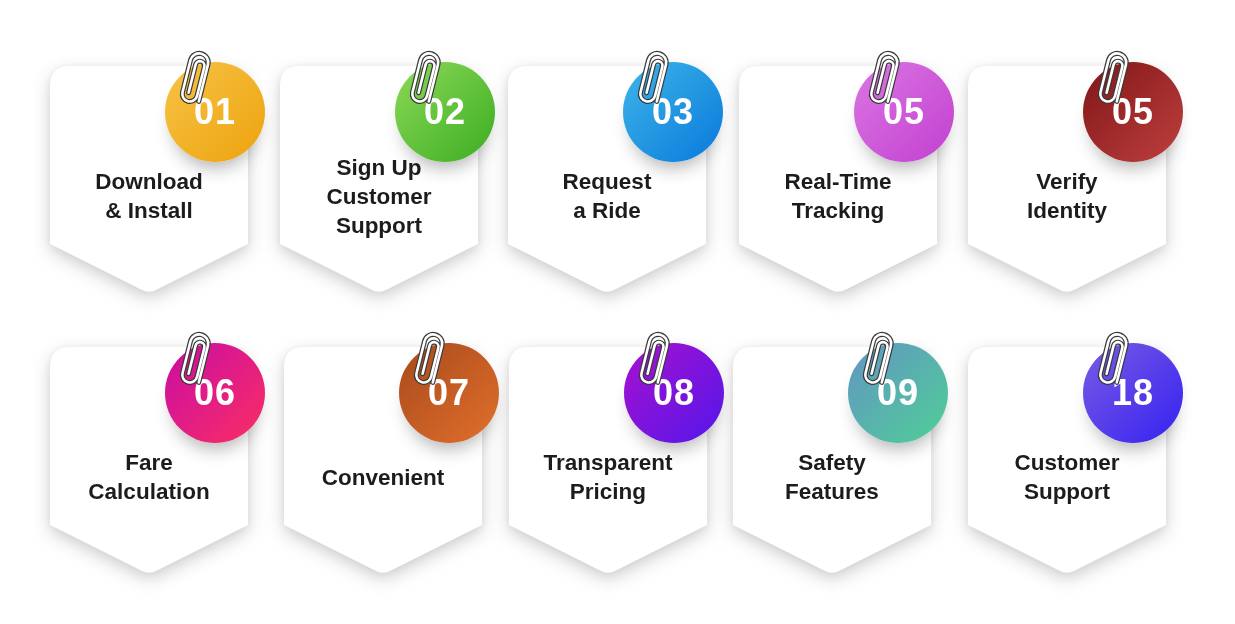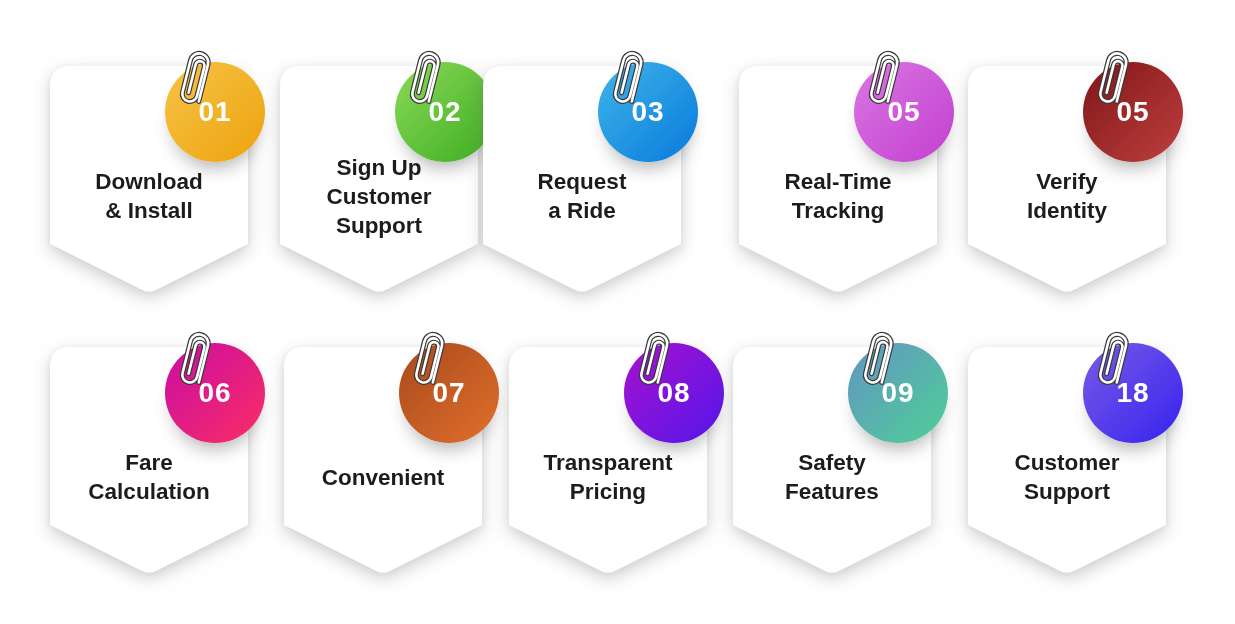--- a/index.html
+++ b/index.html
@@ -30,21 +30,21 @@
     left: 115px; top: -4px;
     width: 100px; height: 100px;
     border-radius: 50%;
     box-shadow: 0 14px 18px -8px rgba(0,0,0,0.30);
     display: flex;
     align-items: center;
     justify-content: center;
   }
   .badge .num {
     color: #ffffff;
-    font-size: 28px;
+    font-size: 36px;
     font-weight: 700;
     letter-spacing: 1px;
     line-height: 1;
     text-align: right;
   }
   .paperclip {
     position: absolute;
     left: 130px; top: -18px;
     width: 34px; height: 64px;
     overflow: visible;
@@ -93,21 +93,21 @@
         <span class="num">02</span>
       </div>
       <svg class="paperclip" viewBox="0 0 34 64" xmlns="http://www.w3.org/2000/svg" fill="none">
         <path d="M 15 46 V 17 A 4.5 4.5 0 0 1 24 17 V 47 A 7.5 7.5 0 0 1 9 47 V 14 A 9 9 0 0 1 27 14 V 52" stroke="#3a3a3a" stroke-width="5" stroke-linecap="round"></path>
         <path d="M 15 46 V 17 A 4.5 4.5 0 0 1 24 17 V 47 A 7.5 7.5 0 0 1 9 47 V 14 A 9 9 0 0 1 27 14 V 52" stroke="#ffffff" stroke-width="2.6" stroke-linecap="round"></path>
       </svg>
       <div class="label">Sign Up
 Customer
 Support</div>
     </div>
-    <div class="card" style="left: 483px; top: 66px;">
+    <div class="card" style="left: 508px; top: 66px;">
       <svg class="card-shape" viewBox="0 0 198 232" xmlns="http://www.w3.org/2000/svg">
         <path d="M 20 0 H 178 Q 198 0 198 20 L 198 178 L 107 223.5 Q 99 228 91 223.5 L 0 178 L 0 20 Q 0 0 20 0 Z"></path>
       </svg>
       <div class="badge" style="background: linear-gradient(135deg, rgb(63, 181, 232), rgb(9, 121, 220));">
         <span class="num">03</span>
       </div>
       <svg class="paperclip" viewBox="0 0 34 64" xmlns="http://www.w3.org/2000/svg" fill="none">
         <path d="M 15 46 V 17 A 4.5 4.5 0 0 1 24 17 V 47 A 7.5 7.5 0 0 1 9 47 V 14 A 9 9 0 0 1 27 14 V 52" stroke="#3a3a3a" stroke-width="5" stroke-linecap="round"></path>
         <path d="M 15 46 V 17 A 4.5 4.5 0 0 1 24 17 V 47 A 7.5 7.5 0 0 1 9 47 V 14 A 9 9 0 0 1 27 14 V 52" stroke="#ffffff" stroke-width="2.6" stroke-linecap="round"></path>
       </svg>

